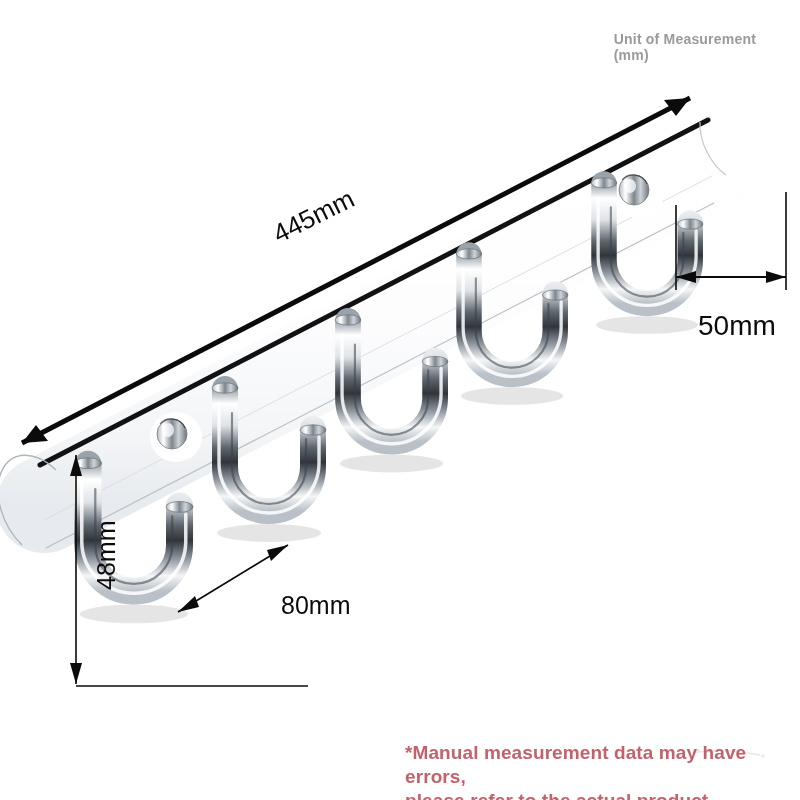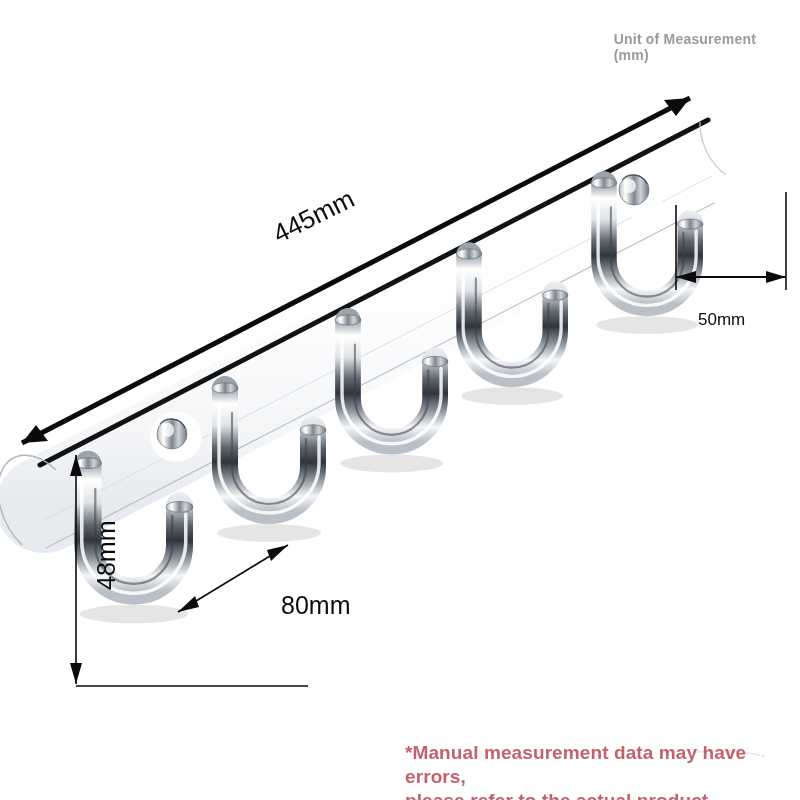--- a/index.html
+++ b/index.html
@@ -36,21 +36,21 @@
     letter-spacing:.1px;
   }
   .dim{
     position:absolute;
     color:#0b0b0b;
     font-weight:normal;
     font-family:"Liberation Sans", sans-serif;
     white-space:nowrap;
   }
   #dim-445{ left:268px; top:222px; font-size:26px; transform:rotate(-26.5deg); transform-origin:left top;}
-  #dim-50 { left:698px; top:310px; font-size:17px;}
+  #dim-50 { left:698px; top:310px; font-size:28px;}
   #dim-80 { left:281px; top:565px; font-size:25px;margin-top:26px;}
   #dim-48 { left:92px;  top:590px; font-size:25px; transform:rotate(-90deg); transform-origin:left top;}
 </style>
 </head>
 <body>
 
 <div id="stage">
 
   <svg width="800" height="800" viewBox="0 0 800 800">
     <defs>

